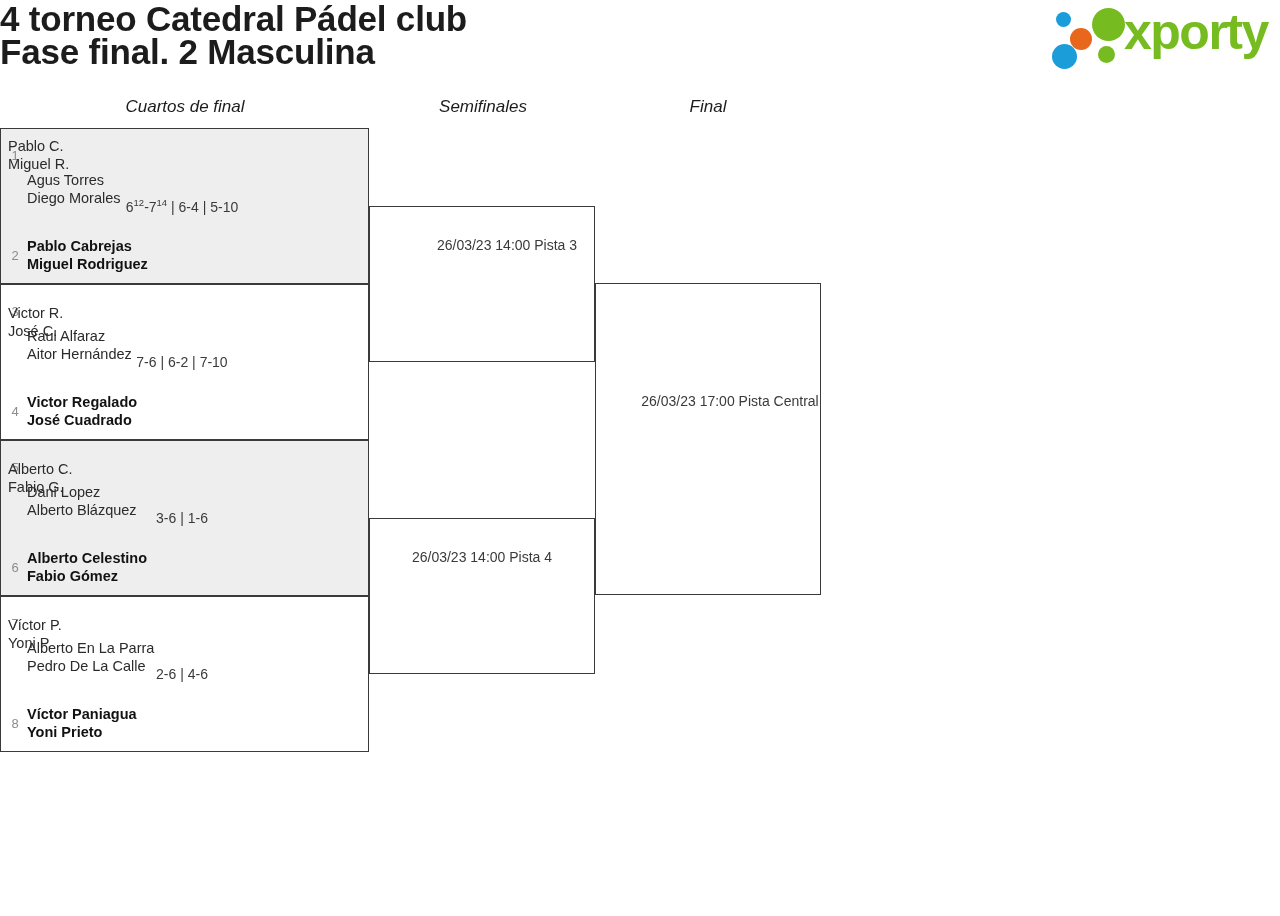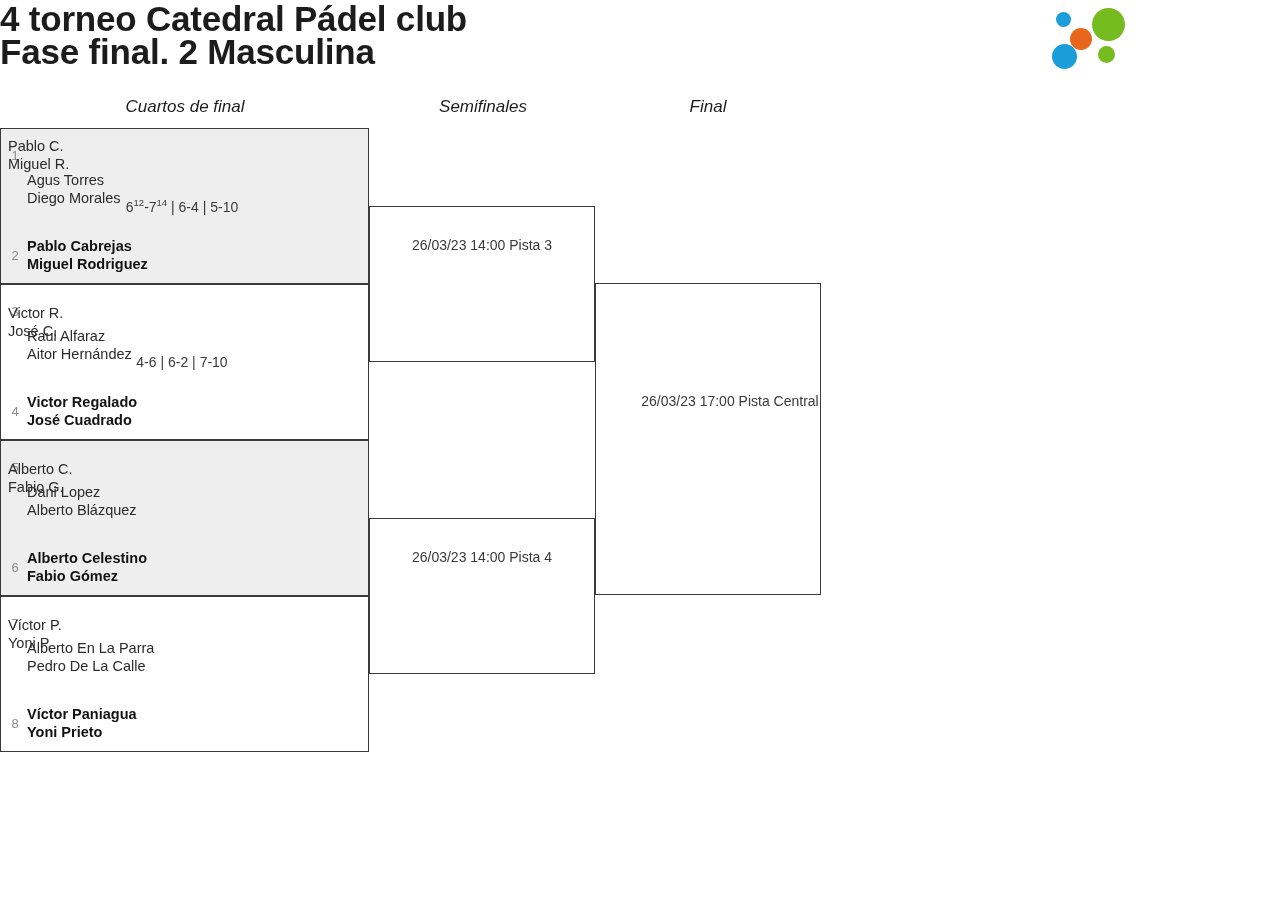--- a/index.html
+++ b/index.html
@@ -163,20 +163,21 @@
 
 <div id="page-title">4 torneo Catedral Pádel club
 Fase final. 2 Masculina</div>
 
 <div id="logo">
   <span class="dot" style="left:6px; top:8px; width:15px; height:15px; background:#1b9dd9;"></span>
   <span class="dot" style="left:20px; top:24px; width:22px; height:22px; background:#e8671c;"></span>
   <span class="dot" style="left:2px; top:40px; width:25px; height:25px; background:#1b9dd9;"></span>
   <span class="dot" style="left:42px; top:4px; width:33px; height:33px; background:#76bc21;"></span>
   <span class="dot" style="left:48px; top:42px; width:17px; height:17px; background:#76bc21;"></span>
+  <span class="wordmark">xporty</span>
 </div>
 
 <div class="round-header" id="round-header-0">Cuartos de final</div>
 <div class="round-header" id="round-header-1">Semifinales</div>
 <div class="round-header" id="round-header-2">Final</div>
 
 <div id="bracket">
 
   <div class="qf-box shaded" style="top:128px; height:156px;">
     <span class="seed top">1</span>
@@ -189,44 +190,46 @@
   <div class="qf-score" style="top:199px;"><span>6</span><sup>12</sup><span>-7</span><sup>14</sup><span> | 6-4 | 5-10</span></div>
 
   <div class="qf-box plain" style="top:284px; height:156px;">
     <span class="seed top">3</span>
     <span class="team top">Raul Alfaraz
 Aitor Hernández</span>
     <span class="seed bottom">4</span>
     <span class="team bottom winner">Victor Regalado
 José Cuadrado</span>
   </div>
-  <div class="qf-score" style="top:354px;"><span>4-6 | 6-2 | 7-10</span><sup></sup><span></span><sup></sup><span></span></div>
+  <div class="qf-score" style="top:354px;"><span>7-6 | 6-2 | 7-10</span><sup></sup><span></span><sup></sup><span></span></div>
 
   <div class="qf-box shaded" style="top:440px; height:156px;">
     <span class="seed top">5</span>
     <span class="team top">Dani Lopez
 Alberto Blázquez</span>
     <span class="seed bottom">6</span>
     <span class="team bottom winner">Alberto Celestino
 Fabio Gómez</span>
   </div>
+  <div class="qf-score" style="top:510px;"><span>3-6 | 1-6</span><sup></sup><span></span><sup></sup><span></span></div>
 
   <div class="qf-box plain" style="top:596px; height:156px;">
     <span class="seed top">7</span>
     <span class="team top">Alberto En La Parra
 Pedro De La Calle</span>
     <span class="seed bottom">8</span>
     <span class="team bottom winner">Víctor Paniagua
 Yoni Prieto</span>
   </div>
+  <div class="qf-score" style="top:666px;"><span>2-6 | 4-6</span><sup></sup><span></span><sup></sup><span></span></div>
 
   <div class="sf-box" style="top:206px; height:156px;"></div>
   <span class="sf-team" style="top:137px;">Pablo C.
 Miguel R.</span>
-  <div class="sf-schedule" style="top:237px;">26/03/23 14:00 Pista 3</div>
+  <div class="sf-schedule" style="top:237px;margin-left:25px;">26/03/23 14:00 Pista 3</div>
   <span class="sf-team" style="top:304px;">Victor R.
 José C.</span>
 
   <div class="sf-box" style="top:518px; height:156px;"></div>
   <span class="sf-team" style="top:460px;">Alberto C.
 Fabio G.</span>
   <div class="sf-schedule" style="top:549px;">26/03/23 14:00 Pista 4</div>
   <span class="sf-team" style="top:616px;">Víctor P.
 Yoni P.</span>
 

